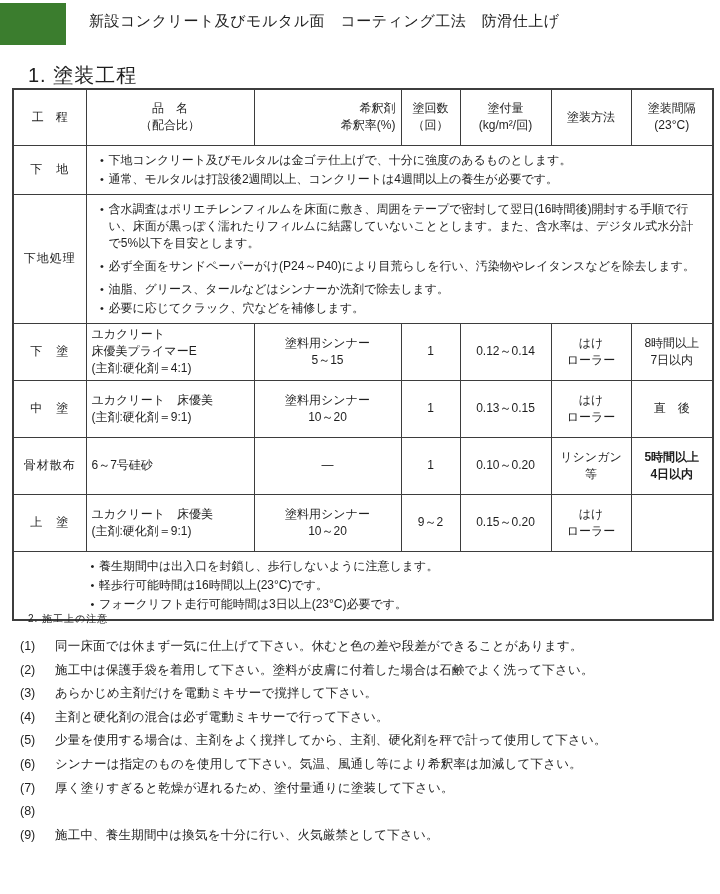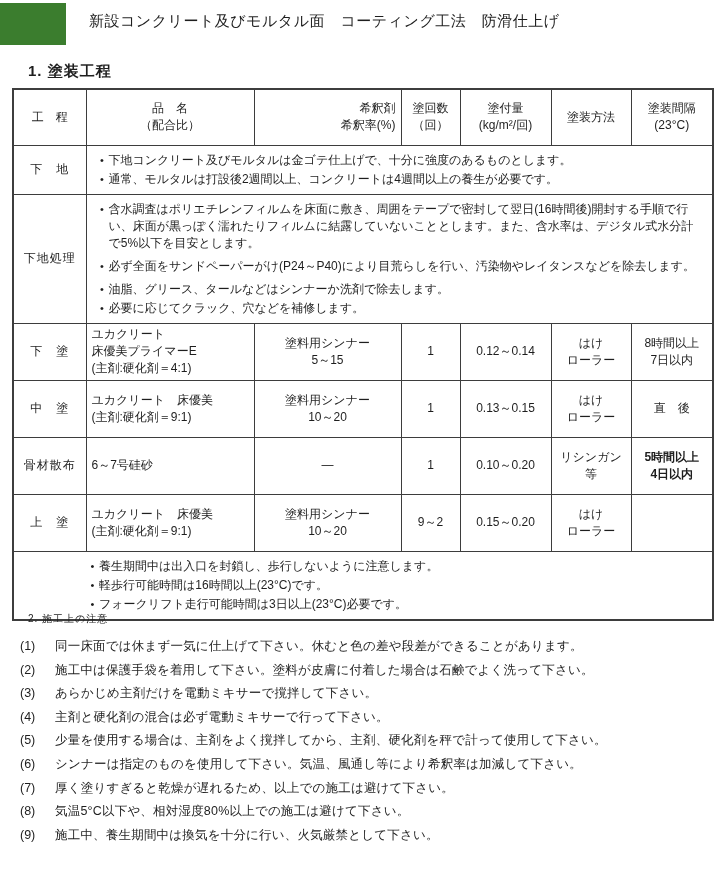--- a/index.html
+++ b/index.html
@@ -17,21 +17,21 @@
     background: #3b7d2e;
   }
   .page-title {
     position: absolute; left: 89px; top: 12px;
     font-size: 15px; font-weight: normal;
     letter-spacing: 0.5px;
     white-space: nowrap;
   }
   .sec1-heading {
     position: absolute; left: 28px; top: 62px;
-    font-size: 15px; font-weight: bold;
+    font-size: 20px; font-weight: normal;
     letter-spacing: 1px;
   }
   .process-table-wrap {
     position: absolute; left: 12px; top: 88px;
     width: 692px;
   }
   table.process-table {
     width: 700px;
     border-collapse: collapse;
     table-layout: fixed;
@@ -257,24 +257,23 @@
     <li class="note-item">
         <span class="note-number">(5)</span>
         <span class="note-text">少量を使用する場合は、主剤をよく撹拌してから、主剤、硬化剤を秤で計って使用して下さい。</span>
       </li>
     <li class="note-item">
         <span class="note-number">(6)</span>
         <span class="note-text">シンナーは指定のものを使用して下さい。気温、風通し等により希釈率は加減して下さい。</span>
       </li>
     <li class="note-item">
         <span class="note-number">(7)</span>
-        <span class="note-text">厚く塗りすぎると乾燥が遅れるため、以上での施工は避けて下さい。</span>
+        <span class="note-text">厚く塗りすぎると乾燥が遅れるため、塗付量通りに塗装して下さい。</span>
       </li>
     <li class="note-item">
         <span class="note-number">(8)</span>
-        <span class="note-text">気温5°C以下や、相対湿度80%以上での施工は避けて下さい。</span>
       </li>
     <li class="note-item">
         <span class="note-number">(9)</span>
         <span class="note-text">施工中、養生期間中は換気を十分に行い、火気厳禁として下さい。</span>
       </li>
   </ol>
 </div>
 
 </body></html>

